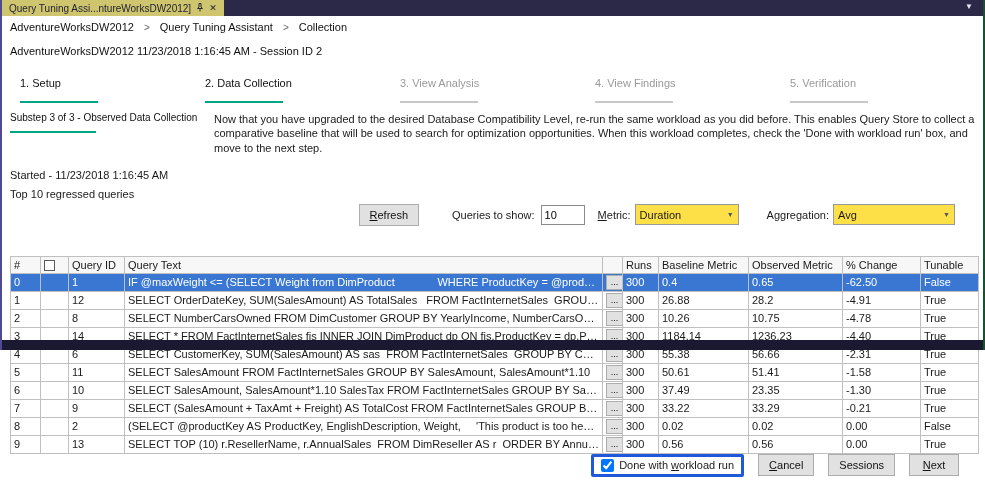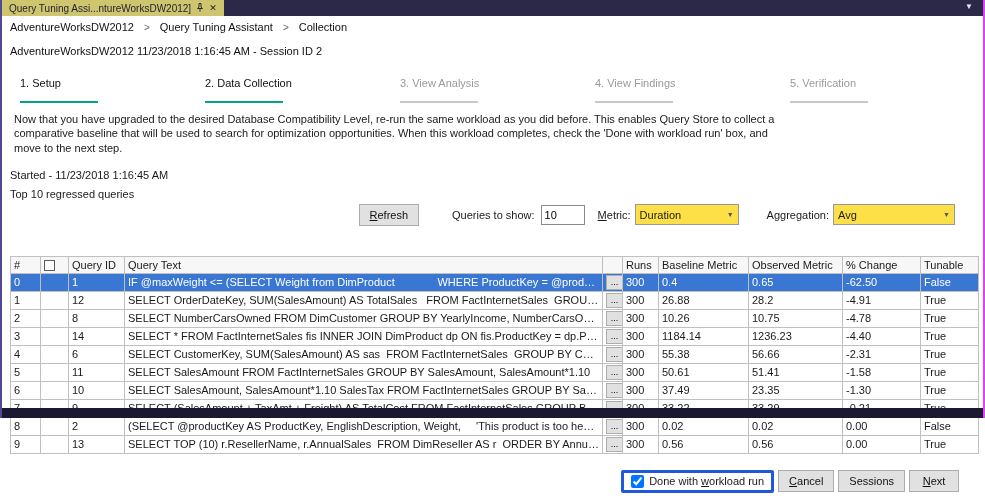--- a/index.html
+++ b/index.html
@@ -8,22 +8,22 @@
     --highlight:#1F58D8;
   }
   *{box-sizing:border-box;}
   html,body{margin:0;padding:0;}
   body{
     width:985px;height:499px;overflow:hidden;
     font-family:"Liberation Sans", sans-serif;
     background:#fff;color:#1a1a1a;
   }
   .window{
-    position:relative;width:985px;height:418px;
-    border-left:2px solid #4F4A92;border-right:2px solid #d946ef;
+    position:relative;width:985px;height:350px;
+    border-left:2px solid #4F4A92;border-right:2px solid #14532d;
     background:#fff;
   }
   
   .tabbar{
     height:16px;background:#2B2947;display:flex;align-items:stretch;position:relative;
   }
   .doc-tab{
     display:flex;align-items:center;gap:5px;
     background:#CFC56F;color:#1E1E30;
     font-size:10px;padding:0 7px;cursor:default;white-space:nowrap;
@@ -103,21 +103,21 @@
     display:inline-block;width:11px;height:11px;border:1px solid #5A5A5A;background:#fff;vertical-align:middle;
   }
   .dots-btn{
     width:17px;height:15px;font-size:9px;line-height:6px;padding:0;
     background:#E1E1E1;border:1px solid #ADADAD;cursor:default;
   }
   tr.selected td{background:var(--selection);color:#fff;}
   
   .footer{
     display:flex;align-items:center;justify-content:flex-end;
-    margin-top:16px;padding-right:16px;gap:4px;
+    padding-right:16px;gap:14px;
   }
   .done-highlight{
     border:3px solid var(--highlight);border-radius:2px;padding:2px 7px;display:flex;align-items:center;
   }
   .done-label{display:flex;align-items:center;gap:5px;font-size:11px;white-space:nowrap;}
   .done-label input{margin:0;width:13px;height:13px;}
   .btn-cancel{min-width:46px;}
   .btn-sessions{min-width:58px;}
   .btn-next{min-width:50px;}
   
@@ -171,20 +171,24 @@
         <div class="lbl">4. View Findings</div>
         <div class="bar"></div>
       </div>
       <div class="step">
         <div class="lbl">5. Verification</div>
         <div class="bar"></div>
       </div>
     </div>
 
     <div class="substep-row">
+      <div class="substep-left">
+        <div class="substep-title">Substep 3 of 3 - Observed Data Collection</div>
+        <div class="substep-bar"></div>
+      </div>
       <div class="substep-desc">Now that you have upgraded to the desired Database Compatibility Level, re-run the same workload as you did before. This enables Query Store to collect a comparative baseline that will be used to search for optimization opportunities. When this workload completes, check the 'Done with workload run' box, and move to the next step.</div>
     </div>
 
     <div class="started">Started - 11/23/2018 1:16:45 AM</div>
     <div class="table-title">Top 10 regressed queries</div>
 
     <div class="controls">
       <button class="btn refresh-btn"><u>R</u>efresh</button>
       <span class="ctl-label lab-queries">Queries to show:</span>
       <input class="queries-input" type="text" value="10" style="">

